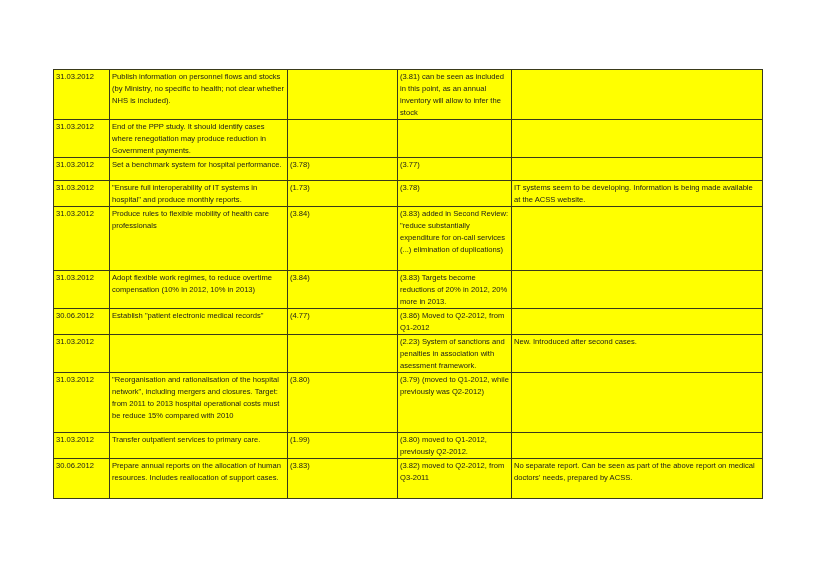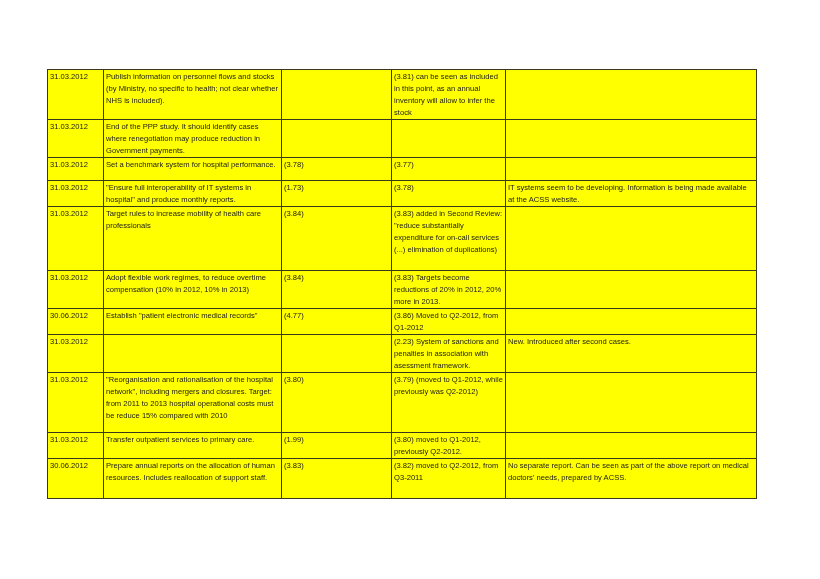--- a/index.html
+++ b/index.html
@@ -16,21 +16,21 @@
     }
     .page {
       position: absolute;
       left: 0; top: 0;
       width: 820px;
       height: 579px;
       background: #ffffff;
     }
     table.grid {
       position: absolute;
-      left: 47px;
+      left: 53px;
       top: 69px;
       width: 709px;
       border-collapse: collapse;
       table-layout: fixed;
       background: #ffff00;
     }
     table.grid td {
       border: 1px solid #3a3a1a;
       vertical-align: top;
       padding: 1px 2px 0 2px;
@@ -94,21 +94,21 @@
       </tr>
       <tr class="r3">
         <td>31.03.2012</td>
         <td>"Ensure full interoperability of IT systems in hospital" and produce monthly reports.</td>
         <td>(1.73)</td>
         <td>(3.78)</td>
         <td>IT systems seem to be developing. Information is being made available at the ACSS website.</td>
       </tr>
       <tr class="r4">
         <td>31.03.2012</td>
-        <td>Target rules to increase mobility of health care professionals</td>
+        <td>Produce rules to flexible mobility of health care professionals</td>
         <td>(3.84)</td>
         <td>(3.83) added in Second Review: "reduce substantially expenditure for on-call services (...) elimination of duplications)</td>
         <td></td>
       </tr>
       <tr class="r5">
         <td>31.03.2012</td>
         <td>Adopt flexible work regimes, to reduce overtime compensation (10% in 2012, 10% in 2013)</td>
         <td>(3.84)</td>
         <td>(3.83) Targets become reductions of 20% in 2012, 20% more in 2013.</td>
         <td></td>
@@ -136,20 +136,20 @@
       </tr>
       <tr class="r9">
         <td>31.03.2012</td>
         <td>Transfer outpatient services to primary care.</td>
         <td>(1.99)</td>
         <td>(3.80) moved to Q1-2012, previously Q2-2012.</td>
         <td></td>
       </tr>
       <tr class="r10">
         <td>30.06.2012</td>
-        <td>Prepare annual reports on the allocation of human resources. Includes reallocation of support staff.</td>
+        <td>Prepare annual reports on the allocation of human resources. Includes reallocation of support cases.</td>
         <td>(3.83)</td>
         <td>(3.82) moved to Q2-2012, from Q3-2011</td>
         <td>No separate report. Can be seen as part of the above report on medical doctors' needs, prepared by ACSS.</td>
       </tr>
     </tbody>
   </table>
 </div>
 
 </body></html>

